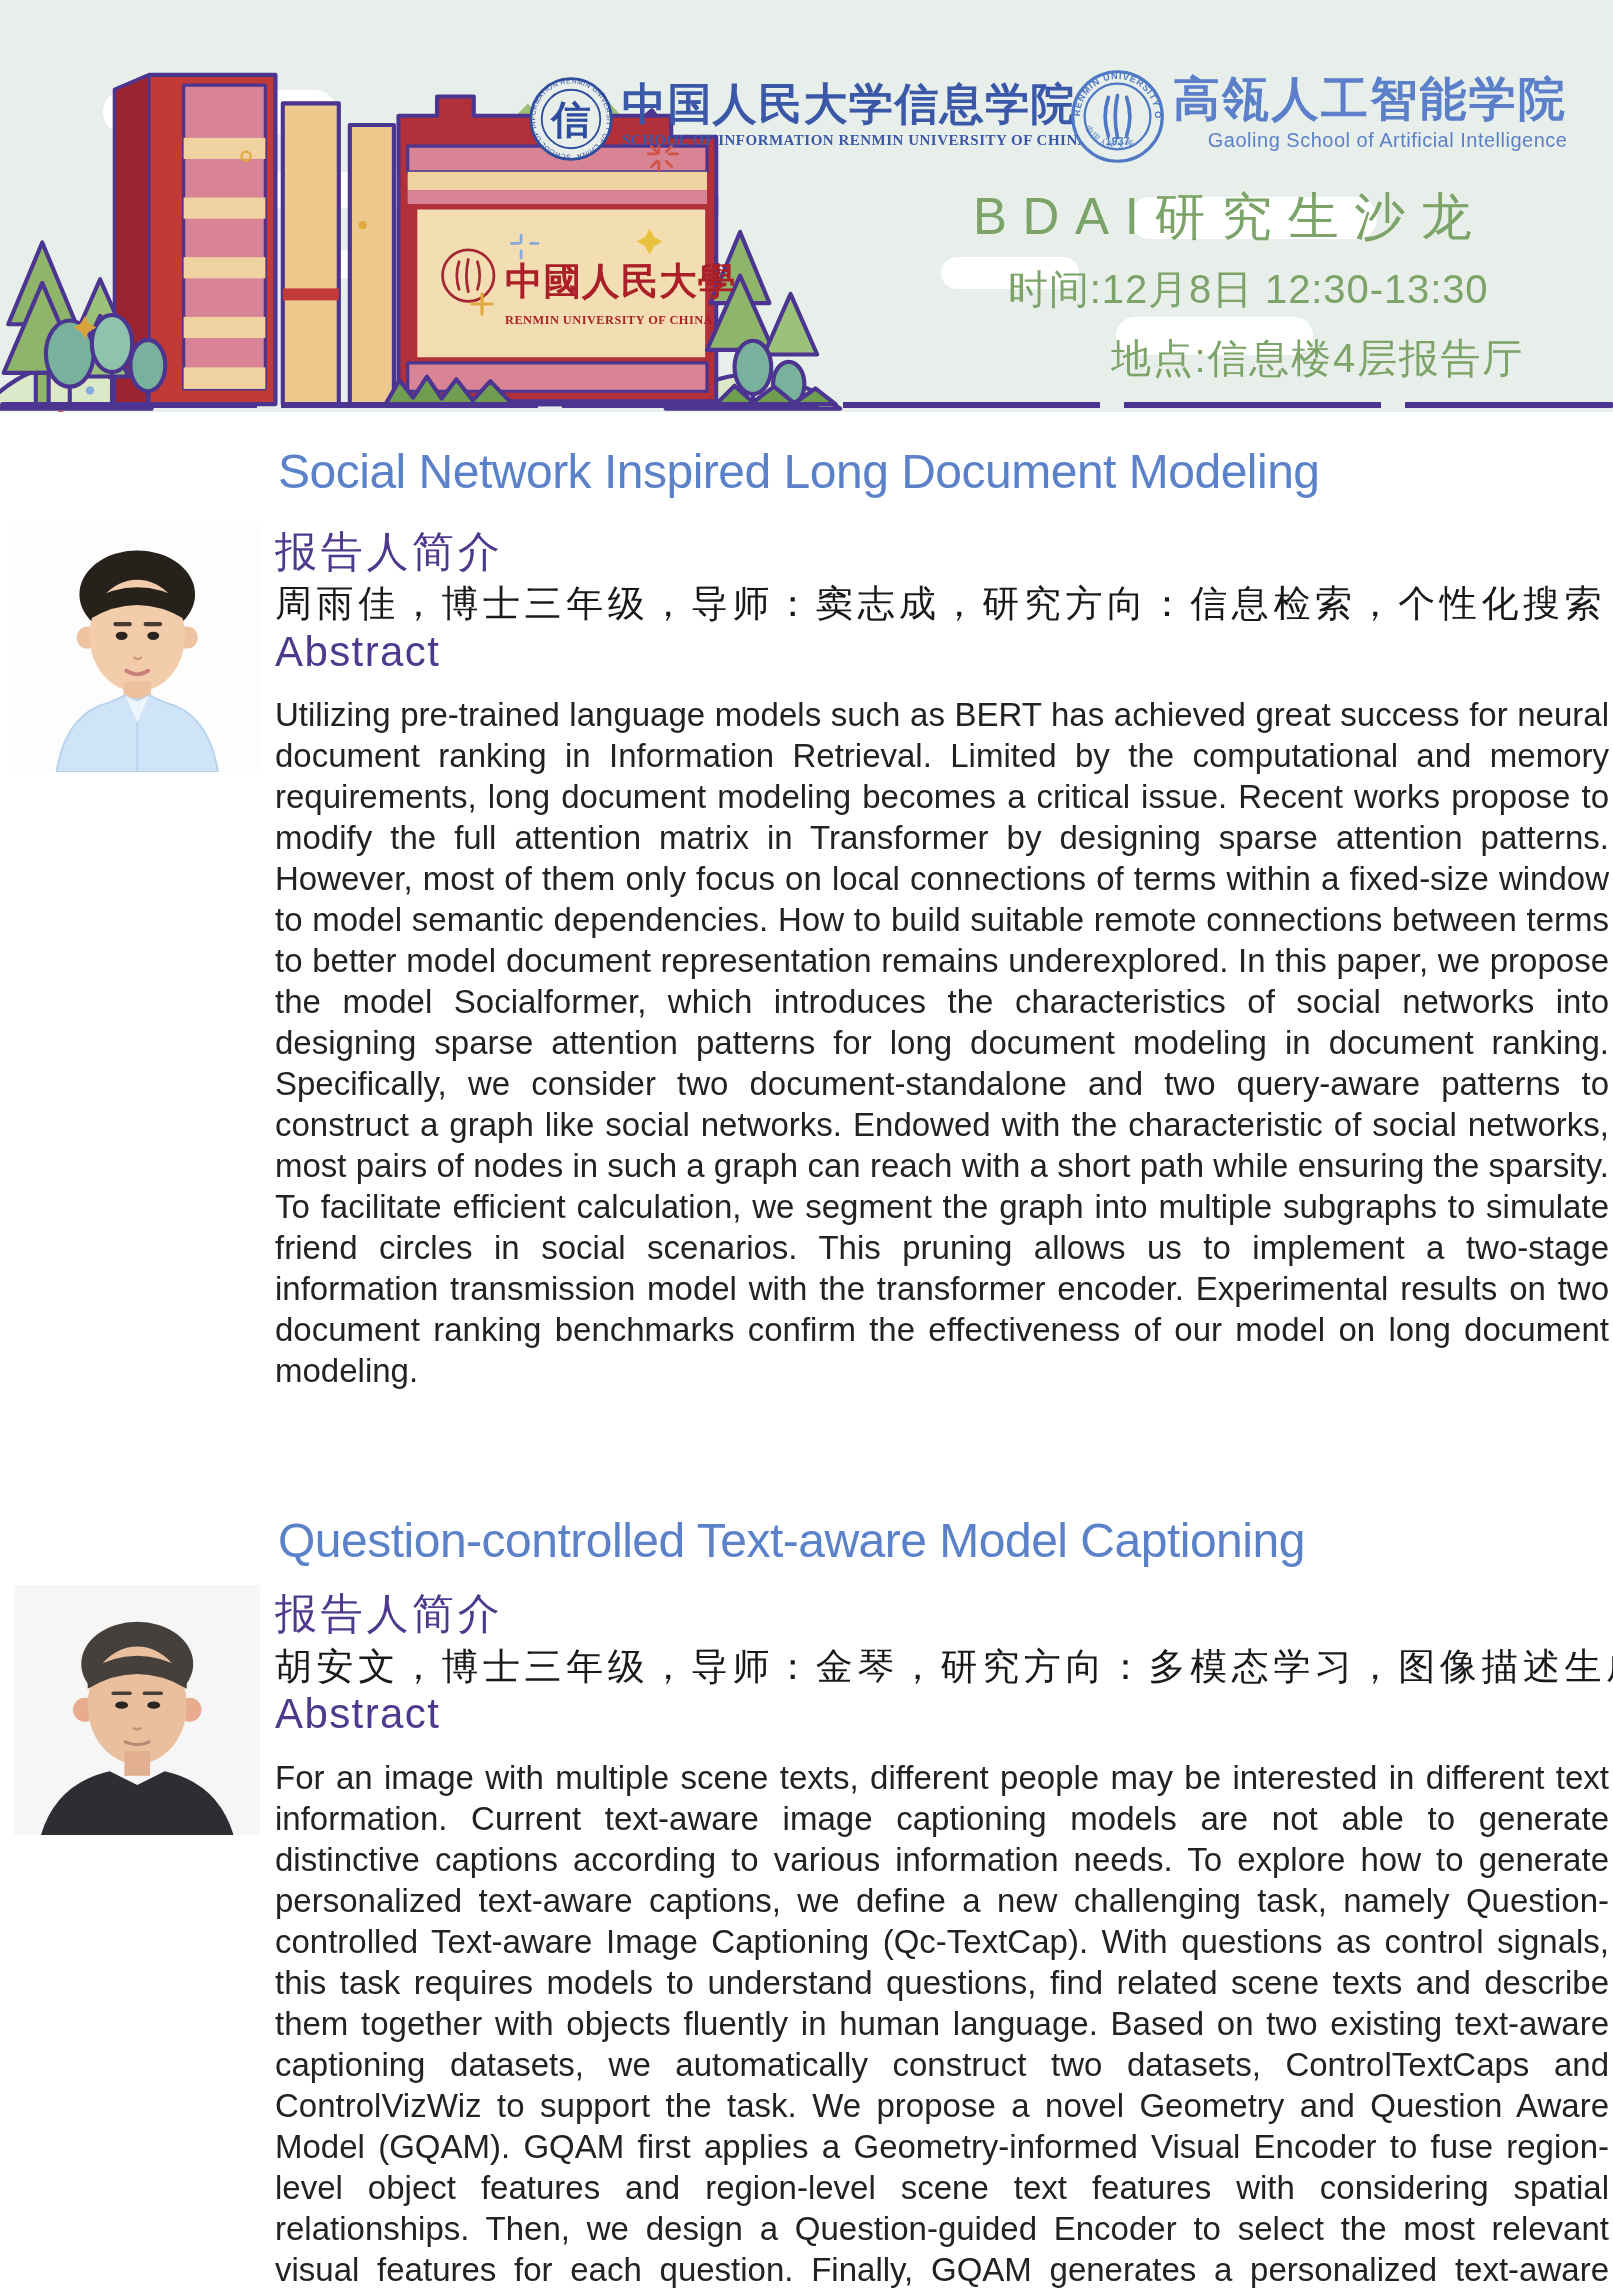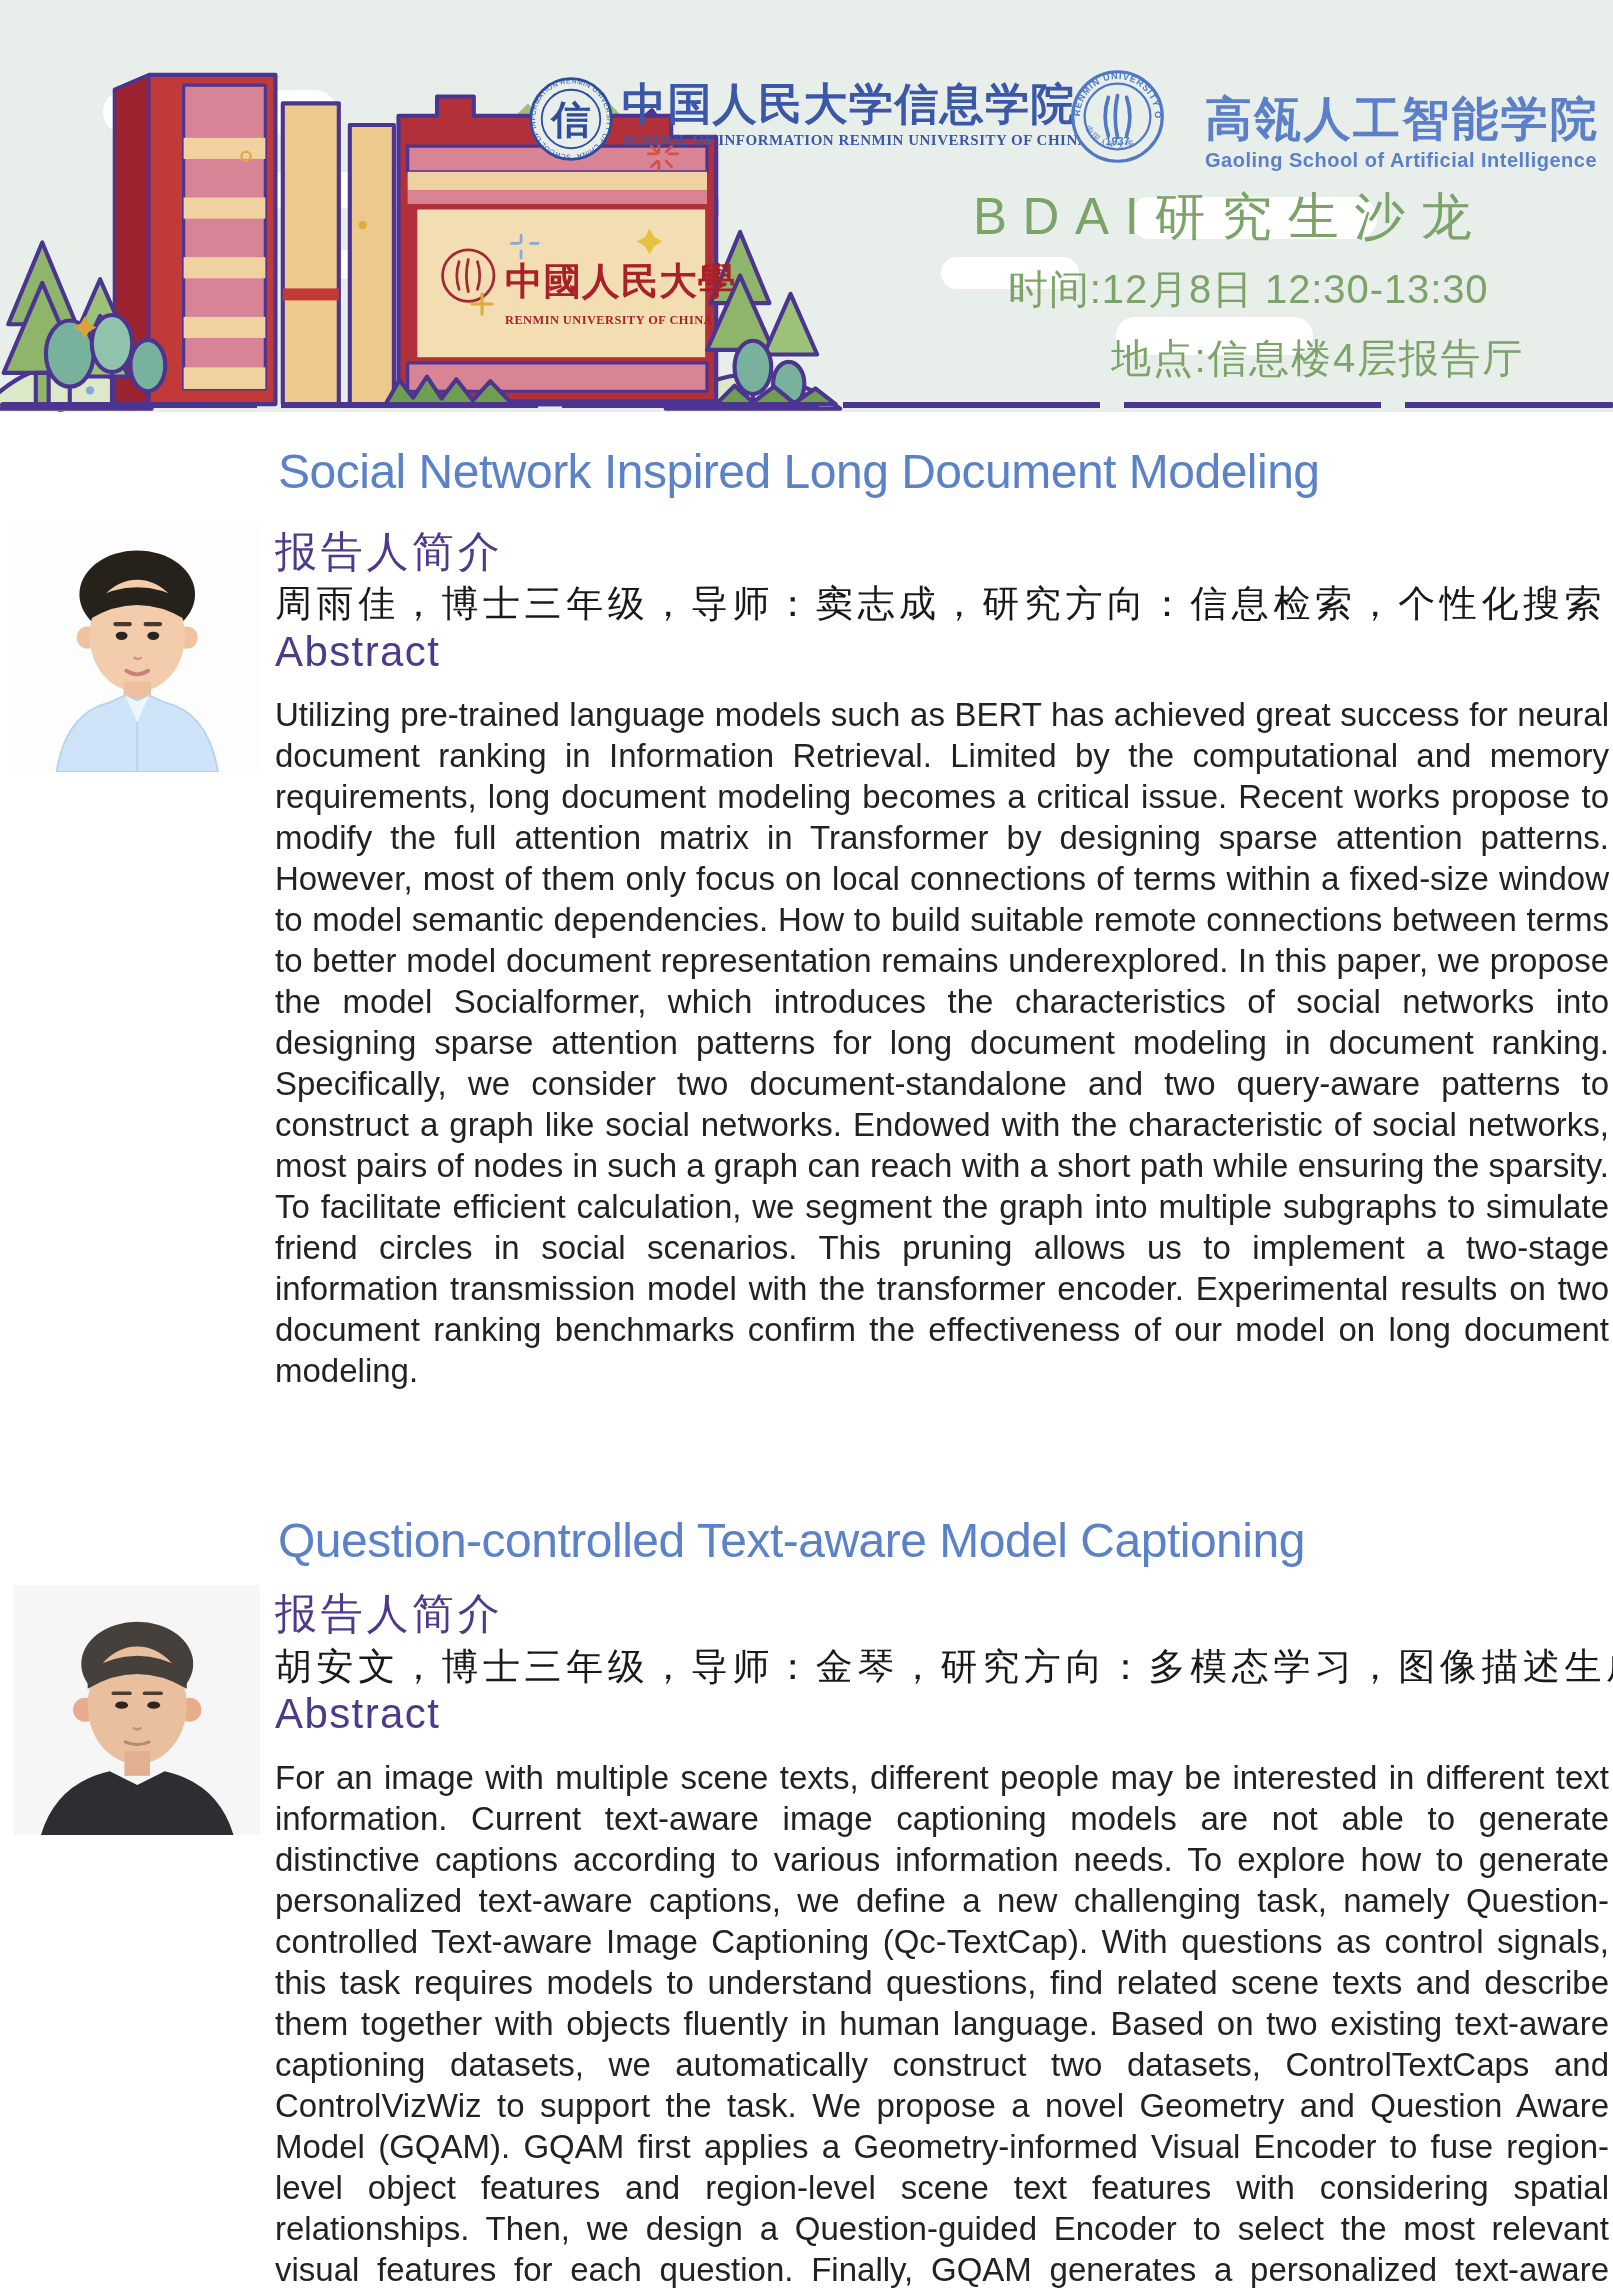--- a/index.html
+++ b/index.html
@@ -11,23 +11,23 @@
   
   .header{position:absolute;left:0;top:0;width:1614px;height:412px;background:#e8eeea;overflow:hidden;}
   .cloud{position:absolute;background:#ffffff;border-radius:27.5px;}
   .ground-line{position:absolute;left:0;top:402px;width:1614px;height:6.4px;border-radius:3.2px;
     background:repeating-linear-gradient(90deg,#4b3590 0 257px,rgba(0,0,0,0) 257px 281px);}
   .illu{position:absolute;left:0;top:0;}
   .seal{position:absolute;}
   .logo-text-info{position:absolute;left:622px;top:82px;color:#3a57a8;}
   .logo-text-info .cn{font-size:44px;font-weight:700;letter-spacing:1.4px;line-height:1;}
   .logo-text-info .en{font-family:"Liberation Serif",serif;font-size:15px;font-weight:700;letter-spacing:0.5px;margin-top:6.4px;}
-  .logo-text-gsai{position:absolute;left:1173px;top:95px;color:#5b80c9;margin-left:32px;}
+  .logo-text-gsai{position:absolute;left:1173px;top:75px;color:#5b80c9;}
   .logo-text-gsai .cn{font-size:47px;font-weight:600;letter-spacing:2.3px;line-height:1;}
-  .logo-text-gsai .en{font-size:20px;font-weight:700;margin-top:7.3px;letter-spacing:0.5px;}
+  .logo-text-gsai .en{font-size:20px;font-weight:400;margin-top:7.3px;letter-spacing:0.5px;text-align:right;}
   
   .event-title{position:absolute;left:973px;top:183px;font-size:51px;letter-spacing:15.6px;color:#7ca368;font-weight:400;white-space:nowrap;text-align:center;}
   .event-time{position:absolute;left:1008px;top:262px;font-size:40px;letter-spacing:0.9px;color:#7ca368;white-space:nowrap;}
   .event-loc{position:absolute;left:1111px;top:331px;font-size:40px;letter-spacing:1.8px;color:#7ca368;white-space:nowrap;}
   
   .section-title{position:absolute;left:278px;font-size:48px;font-weight:400;color:#5b82c9;letter-spacing:-0.5px;white-space:nowrap;}
   .intro-label{position:absolute;left:275px;font-size:42px;font-weight:300;color:#4e3a8c;letter-spacing:3.7px;}
   .speaker-line{position:absolute;left:275px;font-size:37px;font-weight:400;color:#1a181c;letter-spacing:4.6px;white-space:nowrap;}
   .abs-label{position:absolute;left:275px;font-size:42px;font-weight:300;color:#4e3a8c;letter-spacing:1.4px;}
   .para{position:absolute;left:275px;width:1334px;font-size:33px;line-height:41px;color:#242122;text-align:justify;}

